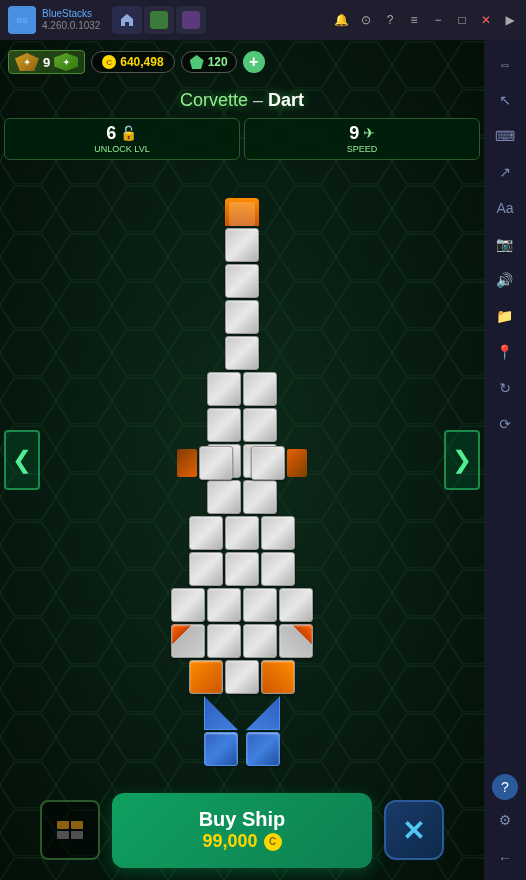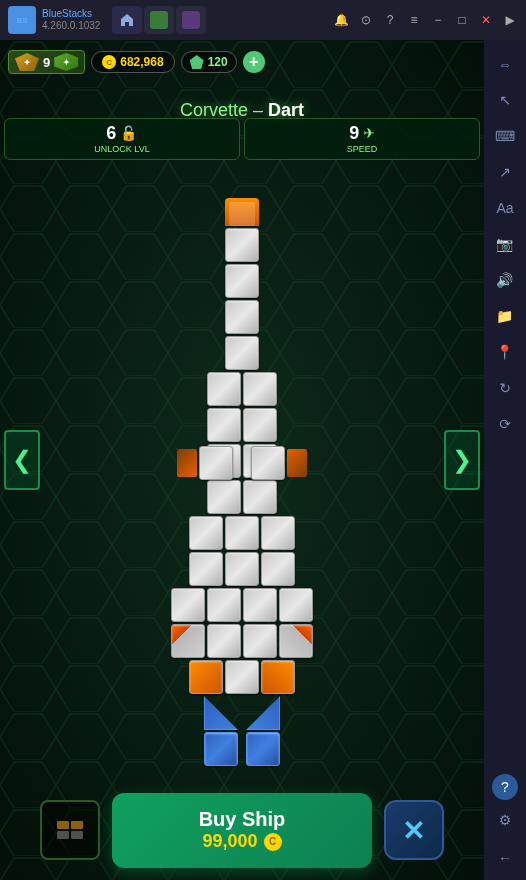--- a/index.html
+++ b/index.html
@@ -199,21 +199,21 @@
       justify-content: center;
       color: white;
       font-size: 16px;
       font-weight: bold;
       cursor: pointer;
     }
 
     
     .ship-title {
       position: absolute;
-      top: 60px;
+      top: 50px;
       left: 0;
       width: 100%;
       text-align: center;
       z-index: 10;
     }
     .ship-title-text {
       font-size: 18px;
       color: #90ee90;
       font-weight: normal;
       text-shadow: 0 0 10px rgba(100,255,100,0.5);
@@ -468,21 +468,21 @@
   <div class="game-topbar">
 
     <div class="player-level">
       <div style="width:24px;height:18px;background:linear-gradient(135deg,#d4a020,#8b6010);clip-path:polygon(50% 0%,100% 30%,80% 100%,20% 100%,0% 30%);display:flex;align-items:center;justify-content:center;font-size:8px;color:white;">✦</div>
       <span style="color:white; font-size:13px;">9</span>
       <div style="width:24px;height:18px;background:linear-gradient(135deg,#60aa30,#30780a);clip-path:polygon(50% 0%,100% 25%,100% 75%,50% 100%,0% 75%,0% 25%);display:flex;align-items:center;justify-content:center;font-size:8px;color:white;">✦</div>
     </div>
 
     <div class="currency-display">
       <div class="currency-coin">C</div>
-      <span style="color:#ffd700;">682,968</span>
+      <span style="color:#ffd700;">640,498</span>
     </div>
 
     <div class="currency-gem">
       <div class="gem-icon"></div>
       <span style="color:#90ee90;">120</span>
     </div>
 
     <div class="add-btn">+</div>
   </div>
 

